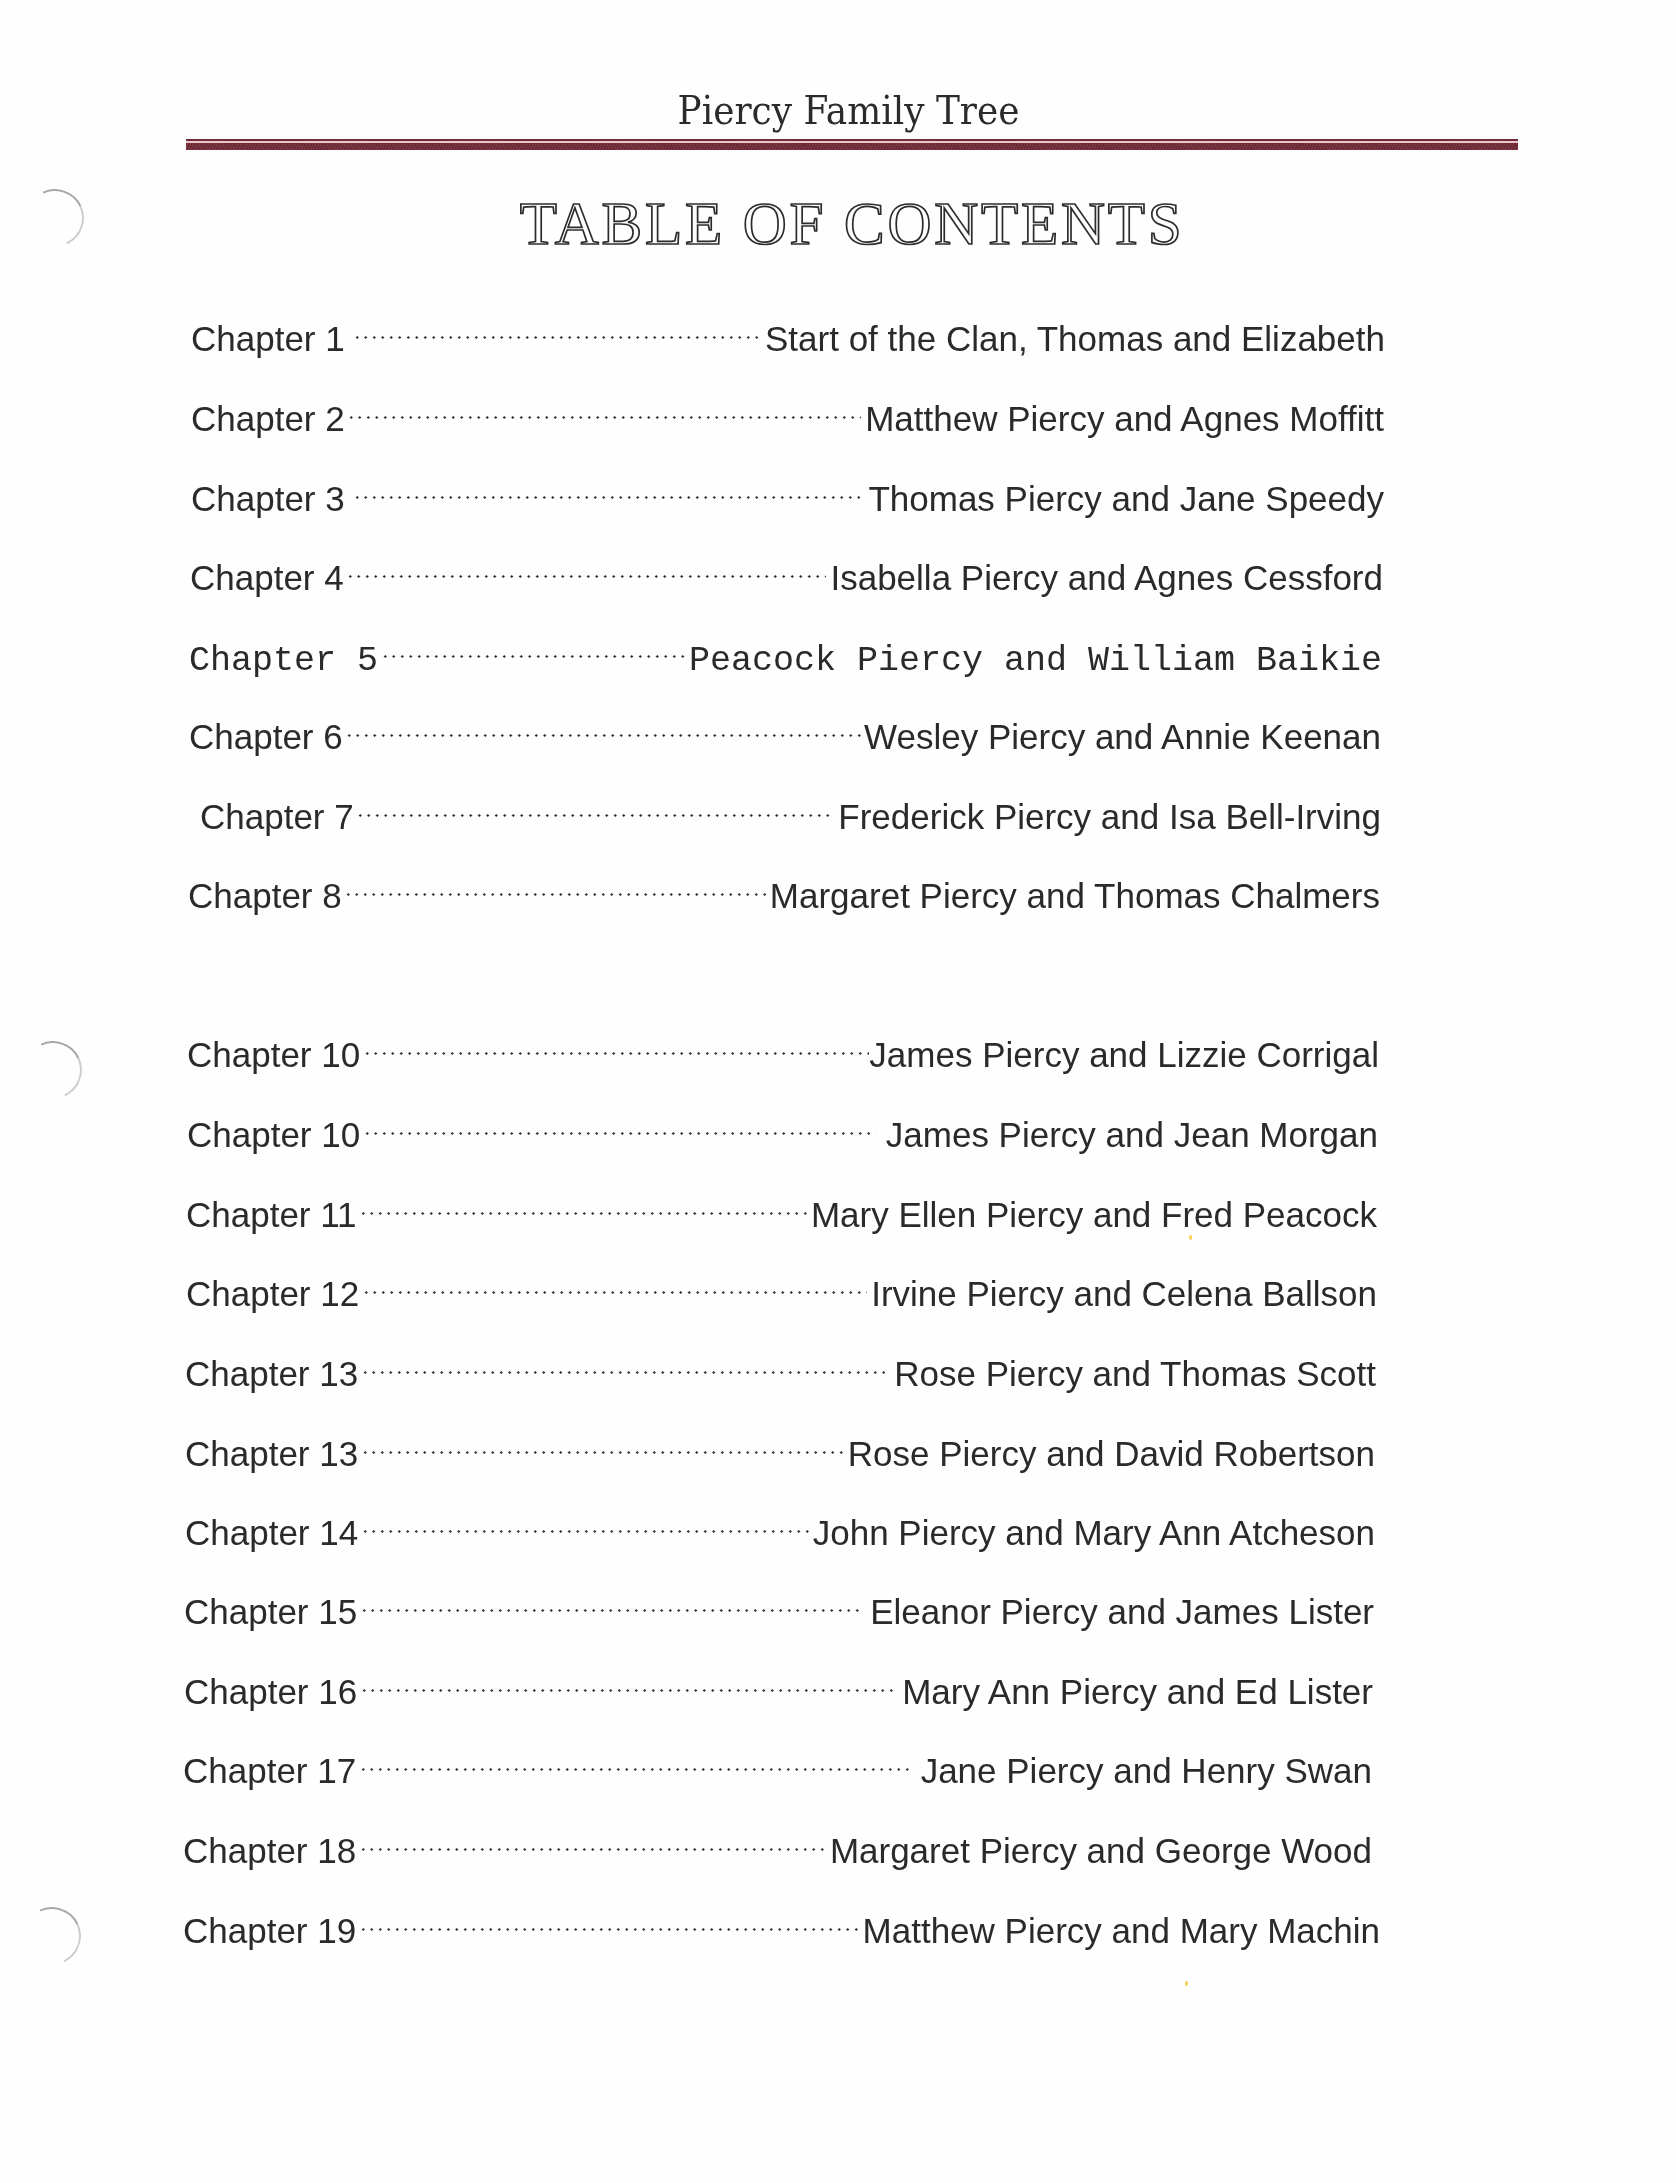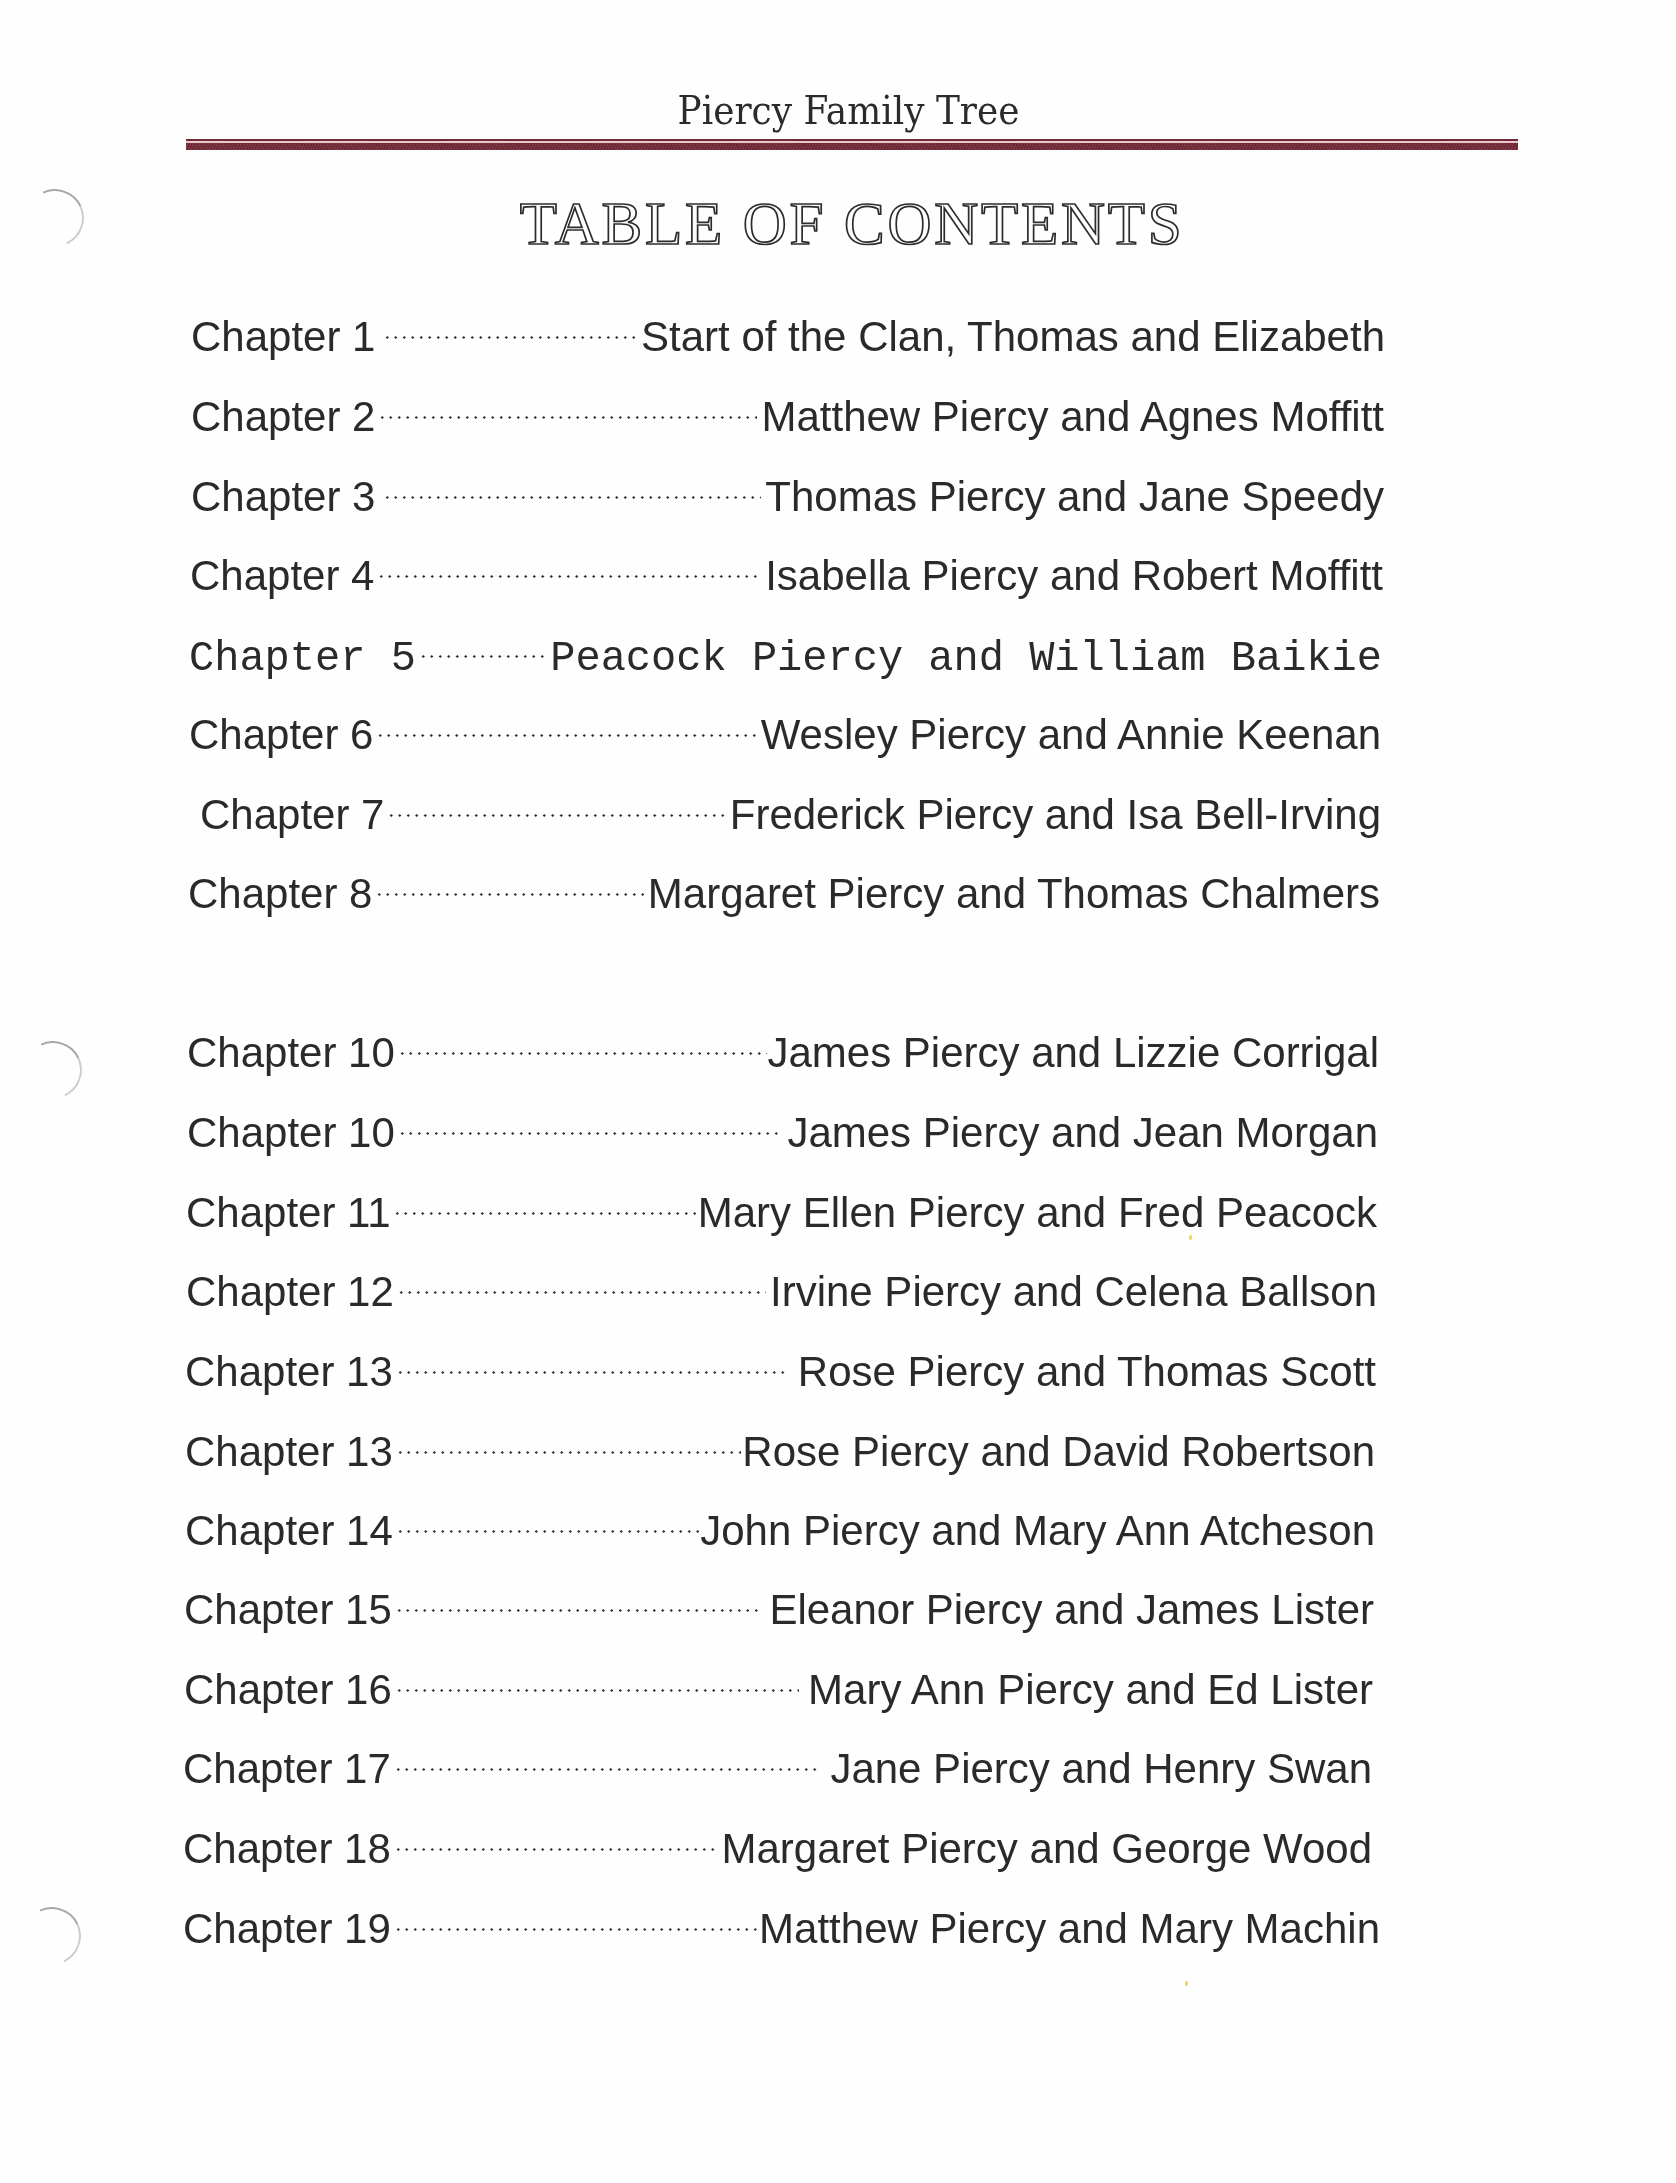--- a/index.html
+++ b/index.html
@@ -68,21 +68,21 @@
     font-weight: normal;
   }
 
   .toc-list { position: absolute; left: 0; top: 0; width: 100%; height: 100%; }
   .toc-row {
     position: absolute;
     height: 49px;
     display: flex;
     align-items: baseline;
     font-family: "Liberation Sans", "DejaVu Sans", sans-serif;
-    font-size: 42px;
+    font-size: 35px;
     line-height: 49px;
     color: #2a2a2a;
     white-space: nowrap;
   }
   .toc-row .label { flex: none; }
   .toc-row .leader {
     flex: 1 1 auto;
     overflow: hidden;
     margin: 0 4px 0 2.7px;
     position: relative;
@@ -132,21 +132,21 @@
       <span class="title">Matthew Piercy and Agnes Moffitt</span>
     </div>
     <div class="toc-row" style="top:462px; left:191px; width:1193px;">
       <span class="label">Chapter 3</span>
       <span class="leader" style="margin-left:8px;"></span>
       <span class="title">Thomas Piercy and Jane Speedy</span>
     </div>
     <div class="toc-row" style="top:541px; left:190px; width:1193px;">
       <span class="label">Chapter 4</span>
       <span class="leader"></span>
-      <span class="title">Isabella Piercy and Robert Moffitt</span>
+      <span class="title">Isabella Piercy and Agnes Cessford</span>
     </div>
     <div class="toc-row" style="top:621px; left:189px; width:1193px;font-family:Liberation Mono, monospace;">
       <span class="label">Chapter 5</span>
       <span class="leader"></span>
       <span class="title">Peacock Piercy and William Baikie</span>
     </div>
     <div class="toc-row" style="top:700px; left:189px; width:1192px;">
       <span class="label">Chapter 6</span>
       <span class="leader" style="margin-right:0;"></span>
       <span class="title">Wesley Piercy and Annie Keenan</span>

